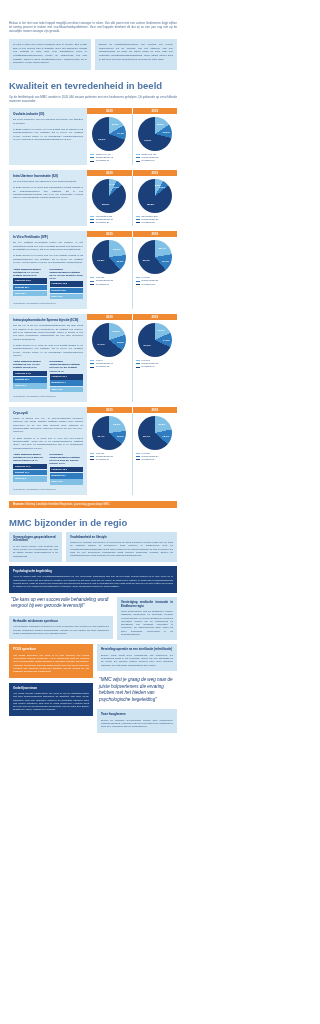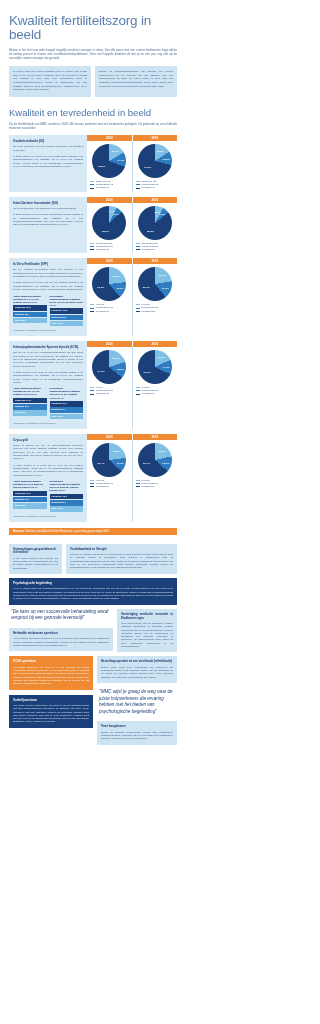--- a/index.html
+++ b/index.html
@@ -18,21 +18,21 @@
     font-size:13.5px;
     line-height:13.5px;
     font-weight:400;
     color:#5b7fb0;
     letter-spacing:-0.2px;
     padding:0 9px;
   }
   .h2 {
     font-size:9.5px;
     line-height:11px;
-    font-weight:400;
+    font-weight:700;
     color:#4e76a8;
     padding:0 9px;
   }
   .intro {
     font-size:2.9px;
     line-height:4.1px;
     color:#4f6f95;
     padding:0 9px;
     text-align:justify;
   }
@@ -211,21 +211,20 @@
     color:#1b3f78;
     letter-spacing:-0.1px;
   }
 </style>
 </head>
 <body>
 
 <div class="page">
 
   <div style="height:14px"></div>
-  <div class="h1">Kwaliteit fertiliteitszorg in beeld</div>
   <div style="height:7px"></div>
   <div class="intro">Helaas is het niet voor ieder koppel mogelijk om direct zwanger te raken. Van alle paren met een actieve kinderwens krijgt vijftien tot twintig procent te maken met vruchtbaarheidsproblemen. Voor veel koppels betekent dit dat zij na een jaar nog niet op de natuurlijke manier zwanger zijn geraakt.</div>
   <div style="height:6px"></div>
 
   <div class="twocol">
     <div class="lightbox">Je kunt er dan voor kiezen medische hulp te zoeken. Een eerste stap is een bezoek aan je huisarts. Over het algemeen verwijst een huisarts je door naar voor fertiliteitspoli bleek je vruchtbaarheidsproblemen (onder de kinderwens een jaar bestaat). Indien je geen menstruatiecyclus / eisprong hebt, zal je huisarts je eerder doorverwijzen.</div>
     <div class="lightbox">Binnen de fertiliteitspoliklinieken van Máxima MC (MMC) onderzoeken we de oorzaak van het uitblijven van een zwangerschap en gaan we indien nodig op zoek naar een geschikte vruchtbaarheidsbehandeling. Onze artsen stellen alles in het werk om jouw kinderwens in vervulling te laten gaan.</div>
   </div>
 
   <div style="height:10px"></div>
@@ -587,20 +586,21 @@
     </div>
   </div>
     </div>
 
   <div class="sourcebar">
     <b>Bronnen:</b>
     <span>Stichting Landelijke Infertiliteit Registratie, jaarverslag gynaecologie MMC</span>
   </div>
 
   <div class="mmc">
+    <div class="h2">MMC bijzonder in de regio</div>
 
     <div class="cardrow">
       <div class="card narrow">
         <div class="cTitle">Gynaecologen-gespecialiseerd in fertiliteit</div>
         <div>In het Vrouw Moeder Kind Centrum van MMC werken vier gynaecologen die zich bij uitstek hebben gespecialiseerd in de fertiliteitszorg.</div>
       </div>
       <div class="card wide">
         <div class="cTitle">Vruchtbaarheid en lifestyle</div>
         <div>Wanneer je zwanger wilt worden, is het gezond en goed mogelijk te krijgen zodat voor de kans op zwanger worden te bevorderen. Zelfs wanneer je aangewezen bent op vruchtbaarheidsbehandelingen is het aan te raden om zo gezond mogelijk op weg te houden. De kans op een succesvolle behandeling wordt hiermee aanzienlijk vergroot. Binnen de fertiliteitspolikliniek MMC besteden we hier uitgebreid aandacht aan.</div>
       </div>

